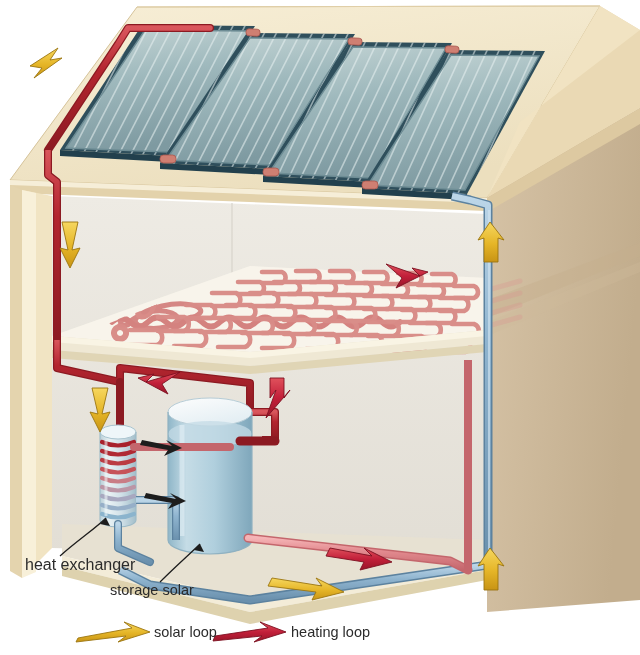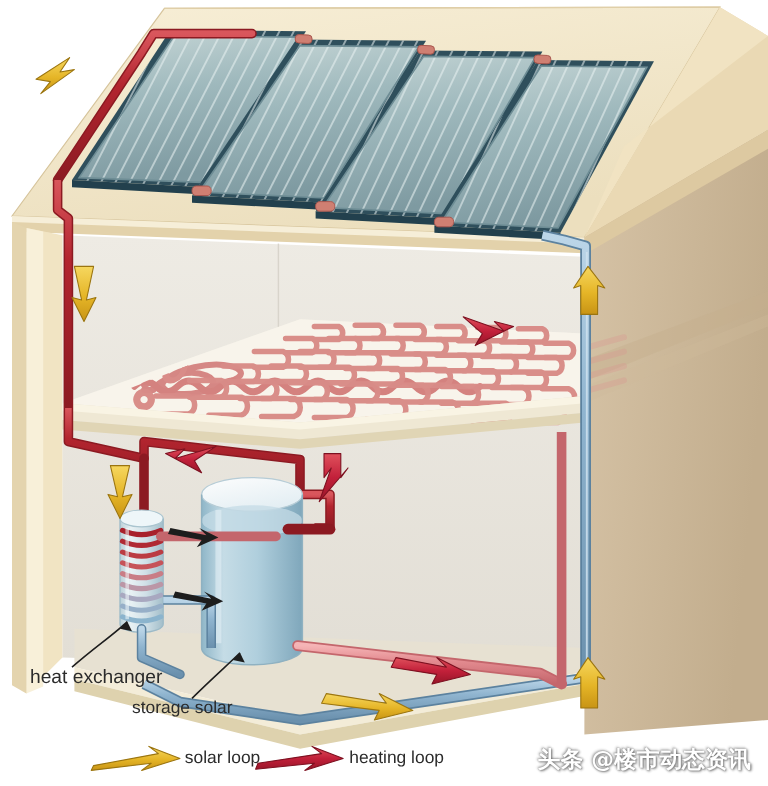--- a/index.html
+++ b/index.html
@@ -507,15 +507,14 @@
 </svg>
 
 <div class="lbl" id="lbl-heat-exchanger">heat exchanger</div>
 
 <div class="lbl" id="lbl-storage-tank">storage solar</div>
 
 <div class="lbl" id="lbl-solar">solar loop</div>
 
 <div class="lbl" id="lbl-heating">heating loop</div>
 
-<div id="watermark">头条 @楼市动态资讯</div>
 
 </div>
 
 </body></html>

